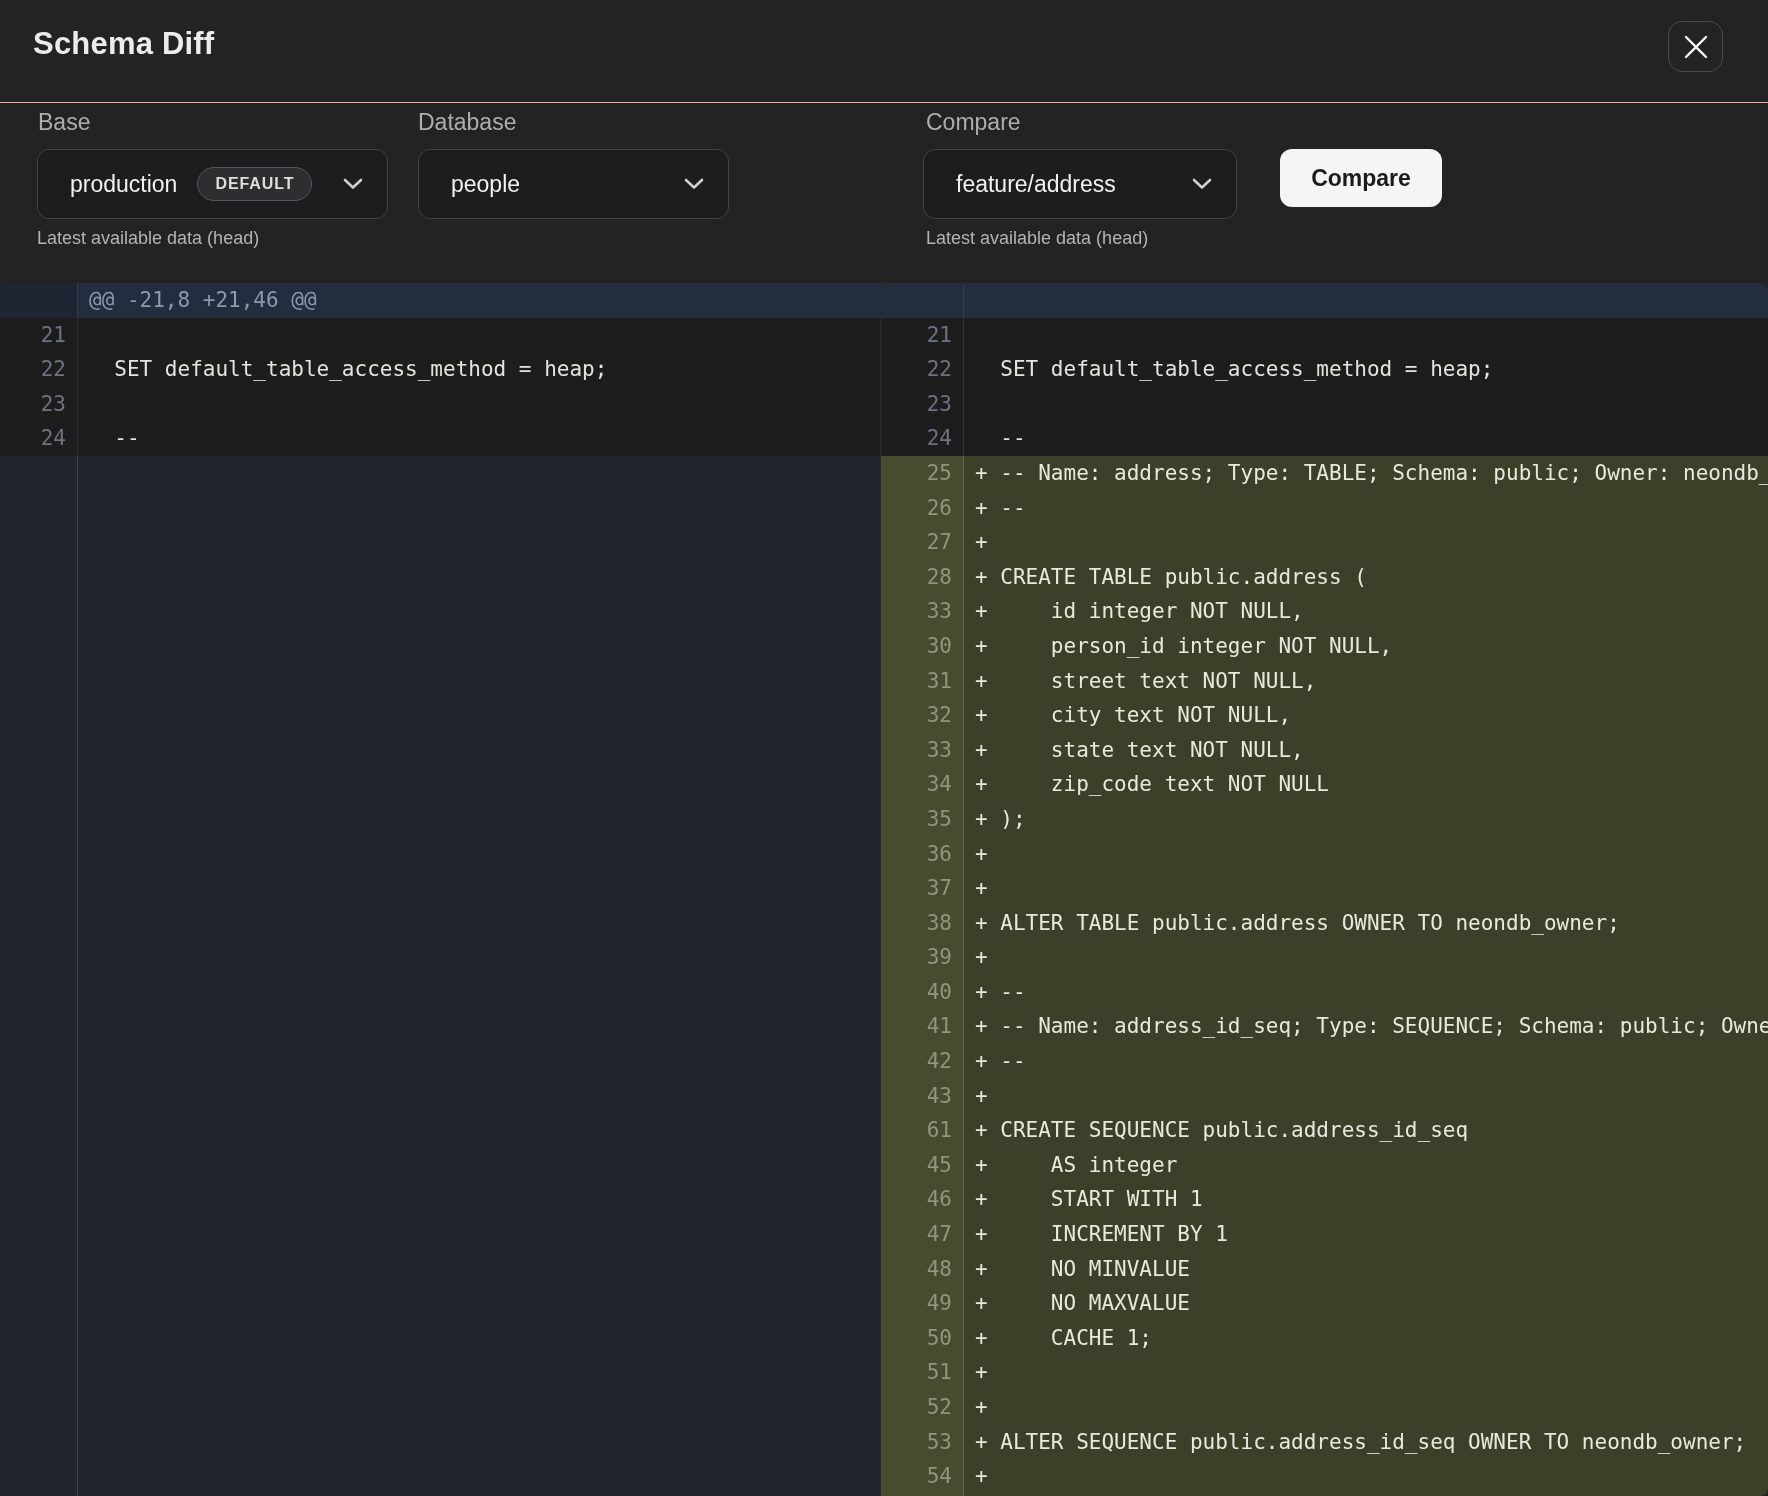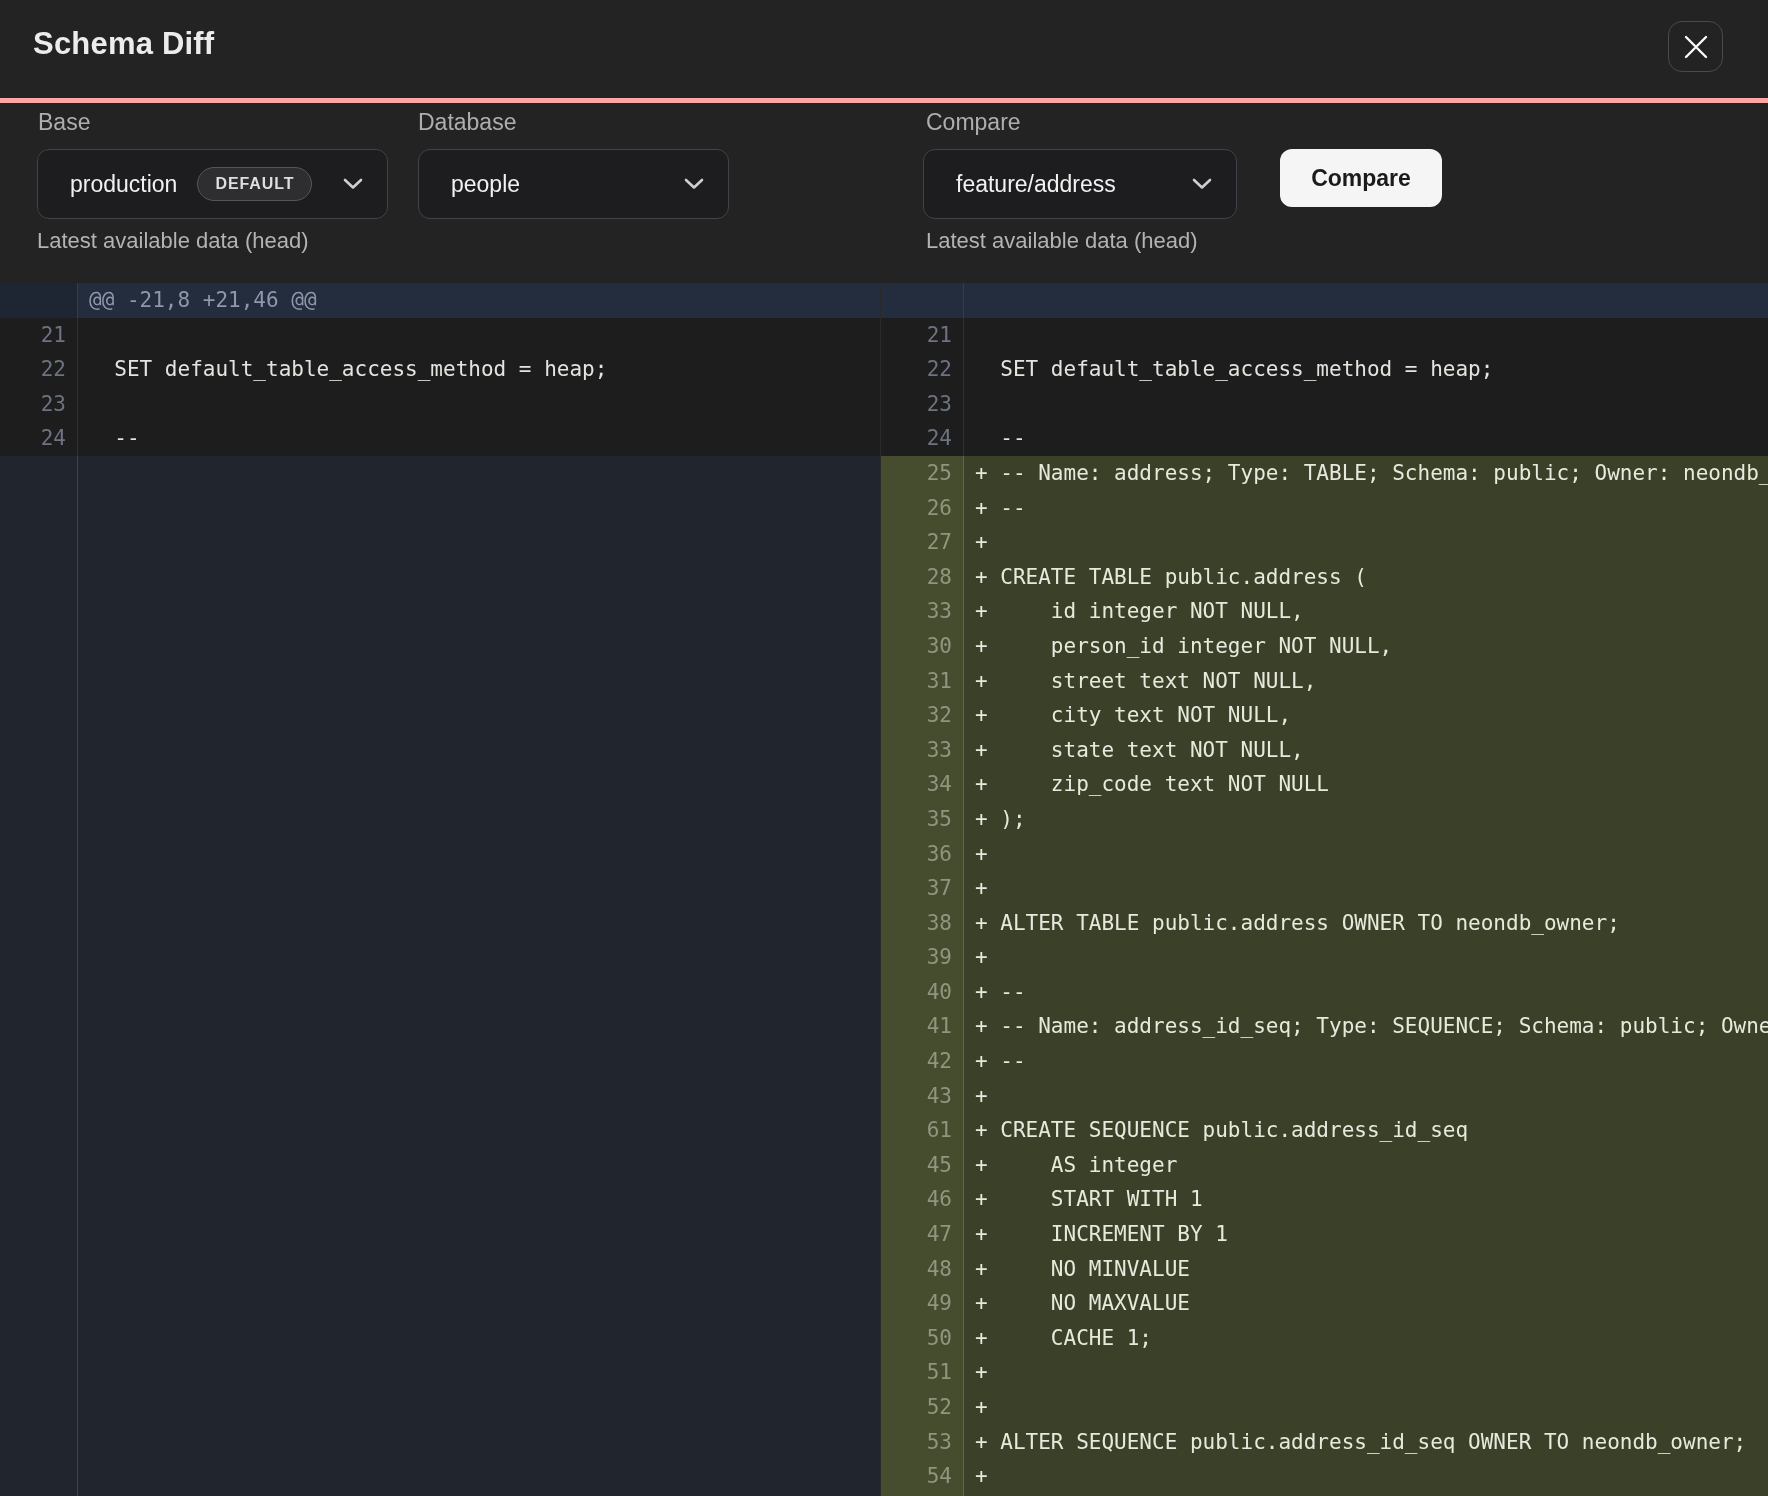--- a/index.html
+++ b/index.html
@@ -5,21 +5,21 @@
   * { margin:0; padding:0; box-sizing:border-box; }
   html,body { width:1768px; height:1496px; overflow:hidden; }
   body {
     background:#232323;
     font-family:"Liberation Sans", sans-serif;
     position:relative;
   }
 
   
   .topbar { position:absolute; left:0; top:0; width:1768px; height:103px;
-            border-bottom:5px solid #fca5a5; }
+            border-bottom:1px solid #fca5a5; }
   .title { position:absolute; left:33px; top:26px; font-size:31px; font-weight:600;
            color:#ececec; letter-spacing:.2px; }
   .close-btn { position:absolute; left:1668px; top:21px; width:55px; height:51px;
                background:transparent; border:1px solid #4a4a4a; border-radius:14px;
                display:flex; align-items:center; justify-content:center; cursor:pointer; }
 
   
   .controls { position:absolute; left:0; top:104px; width:1560px; height:179px; }
   .ctl-label { position:absolute; top:5px; font-size:23px; color:#aeaeae; }
   .lbl-base { left:38px; } .lbl-db { left:418px; } .lbl-cmp { left:926px; }
@@ -33,27 +33,27 @@
   .badge { margin-left:20px; height:33px; display:flex; align-items:center;
            padding:16px 17px; border:1px solid #55555a; background:#2e2e31;
            border-radius:17px; font-size:16px; font-weight:700; letter-spacing:.9px;
            color:#dedede; }
   .chev { margin-left:auto; margin-right:24px; flex:none; }
 
   .compare-btn { position:absolute; left:1280px; top:45px; width:162px; height:58px;
                  background:#f5f5f5; color:#1b1b1b; font-size:23px; font-weight:600;
                  border:none; border-radius:12px; cursor:pointer; }
 
-  .hint { position:absolute; top:124px; font-size:22px; color:#b3b3b3; }
+  .hint { position:absolute; top:124px; font-size:18px; color:#b3b3b3; }
   .hint-base { left:37px; } .hint-cmp { left:926px; }
 
   
   .diff { position:absolute; left:0; top:283px; width:1768px; height:1213px;
           display:flex; overflow:hidden;
-          font-family:"DejaVu Sans Mono", monospace; background:#1d1d1d; }
+          font-family:"DejaVu Sans Mono", monospace; background:#1d1d1d;border-radius:8px; }
   .pane { display:flex; flex-direction:column; overflow:hidden; }
   .pane-left  { width:880px; }
   .pane-right { width:888px; border-left:1px solid rgba(255,255,255,0.06); }
 
   .row, .hunk-row { height:34.6px; flex:none; display:flex; line-height:34.6px; }
   .gut { flex:none; width:78px; text-align:right; padding-right:11px;
          font-size:21px; color:#6d7380; background:#1d1d1d;
          border-right:1px solid #303036; overflow:hidden; }
   .pane-right .gut { width:83px; }
   .code { flex:1; white-space:pre; overflow:hidden; padding-left:11px;

